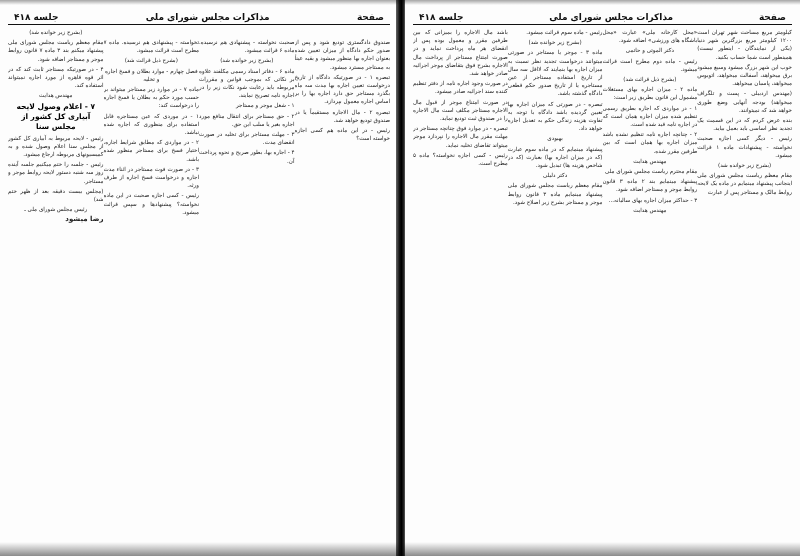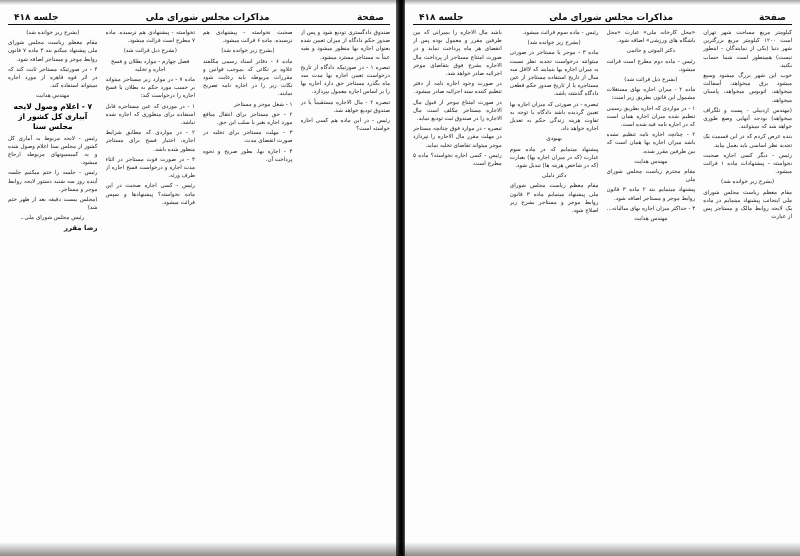--- a/index.html
+++ b/index.html
@@ -7,21 +7,21 @@
   .scan{position:absolute;left:0;top:0;width:800px;height:556px;background:#fbfbfb;}
   .page{position:absolute;top:0;height:556px;background:#fdfdfd;}
   .page.left{left:0;width:398px;}
   .page.right{left:405px;width:395px;}
   .gutter{position:absolute;left:396px;top:0;width:10px;height:556px;background:linear-gradient(90deg,#666 0,#111 35%,#000 55%,#222 75%,#888 100%);}
   .bottom-shadow{position:absolute;left:0;bottom:0;width:800px;height:14px;background:linear-gradient(180deg,rgba(0,0,0,0),rgba(0,0,0,.45));}
   .top-shadow{position:absolute;left:0;top:0;width:800px;height:5px;background:linear-gradient(180deg,rgba(0,0,0,.35),rgba(0,0,0,0));}
   .header{position:absolute;top:4px;left:8px;right:8px;height:20px;display:flex;direction:rtl;justify-content:space-between;align-items:flex-end;font-weight:bold;font-size:9px;color:#111;}
   .header .hd{padding:0 6px 2px;}
   .header-rule{position:absolute;top:24px;left:8px;right:8px;height:0;border-top:1.5px solid #111;}
-  .cols{position:absolute;top:28px;left:8px;right:8px;display:flex;direction:rtl;gap:8px;}
+  .cols{position:absolute;top:28px;left:8px;right:8px;display:flex;direction:rtl;gap:0;align-items:center;}
   .col{flex:1;direction:rtl;text-align:justify;font-size:5.6px;line-height:8.2px;color:#1a1a1a;overflow:hidden;}
   .col p{margin:0 0 2px 0;}
   .col .center{text-align:center;}
   .col .bold{font-weight:bold;font-size:7.5px;line-height:10px;text-align:center;color:#000;}
   .col .sig{font-weight:bold;font-size:7px;text-align:right;}
 </style>
 </head>
 <body>
 
 <div class="scan">
@@ -62,21 +62,21 @@
       <div class="col" style="height:230px">
         <p class="center">(بشرح زیر خوانده شد)</p>
         <p>مقام معظم ریاست مجلس شورای ملی پیشنهاد میکنم بند ۳ ماده ۷ قانون روابط موجر و مستاجر اضافه شود.</p>
         <p>۴ - در صورتیکه مستاجر ثابت کند که در اثر قوه قاهره از مورد اجاره نمیتواند استفاده کند.</p>
         <p class="center">مهندس هدایت</p>
         <p class="bold">۷ - اعلام وصول لایحه آبیاری کل کشور از مجلس سنا</p>
         <p>رئیس - لایحه مربوط به آبیاری کل کشور از مجلس سنا اعلام وصول شده و به کمیسیونهای مربوطه ارجاع میشود.</p>
         <p>رئیس - جلسه را ختم میکنیم جلسه آینده روز سه شنبه دستور لایحه روابط موجر و مستاجر.</p>
         <p>(مجلس بیست دقیقه بعد از ظهر ختم شد)</p>
         <p class="center">رئیس مجلس شورای ملی ـ</p>
-        <p class="sig">رضا مقرر</p>
+        <p class="sig">رضا میشود</p>
       </div>
     </div>
   </div>
 
   <div class="gutter"></div>
 
   <div class="page right">
     <div class="header">
       <span class="hd">صفحة</span>
       <span class="hd">مذاکرات مجلس شورای ملی</span>

